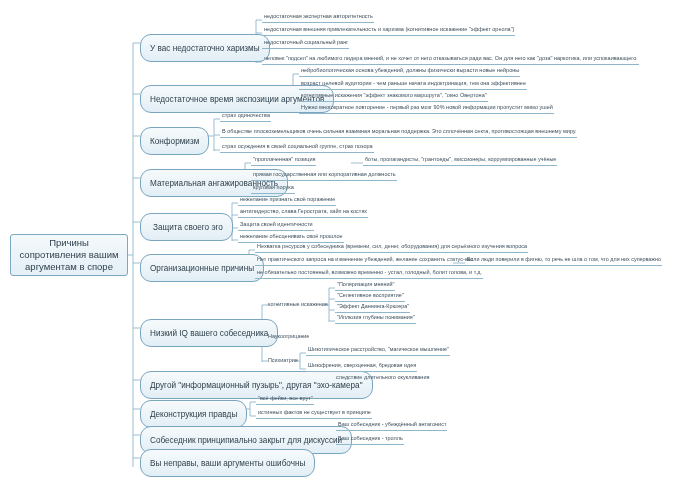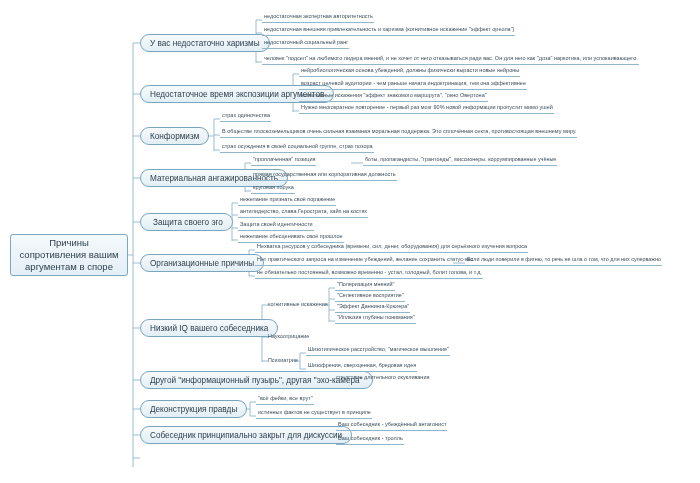--- a/index.html
+++ b/index.html
@@ -19,21 +19,21 @@
   }
   .node.root{
     border:1px solid #7ba7c0;border-radius:3px;
     background:linear-gradient(180deg,#f4f9fc 0%,#e4eff6 100%);
     font-size:9.5px;line-height:12px;padding:20px 8px;
     flex-direction:column;white-space:normal;
   }
   .node.lvl2{
     border:1px solid #79a5bf;border-radius:11px;
     background:linear-gradient(180deg,#f6fafc 0%,#e2eef5 100%);
-    font-size:8.2px;padding:3px 9px;height:18px;
+    font-size:8.2px;padding:3px 9px;height:28px;
   }
   
   .leaf{
     position:absolute;box-sizing:border-box;
     color:#3d4f5c;font-size:5.4px;line-height:9px;
     white-space:nowrap;padding:0 1px 1px 2px;
     border-bottom:0.8px solid #8fb6cb;
   }
   .leaf.lvl3{font-size:5.5px;}
   .leaf.lvl4{font-size:5.4px;}
@@ -181,20 +181,23 @@
     </div>
 
   <div class="node lvl2" style="left:140px;top:400px;">
       <span>Деконструкция правды</span>
     </div>
 
   <div class="node lvl2" style="left:140px;top:426px;">
       <span>Собеседник принципиально закрыт для дискуссии</span>
     </div>
 
+  <div class="node lvl2" style="left:140px;top:449px;">
+      <span>Вы неправы, ваши аргументы ошибочны</span>
+    </div>
 
   <div class="leaf lvl3" style="left:262px;top:12px;"><span>недостаточная экспертная авторитетность</span></div>
   <div class="leaf lvl3" style="left:262px;top:25px;"><span>недостаточная внешняя привлекательность и харизма (когнитивное искажение "эффект ореола")</span></div>
   <div class="leaf lvl3" style="left:262px;top:38px;"><span>недостаточный социальный ранг</span></div>
   <div class="leaf lvl3" style="left:262px;top:54px;"><span>человек "подсел" на любимого лидера мнений, и не хочет от него отказываться ради вас. Он для него как "доза" наркотика, или успокаивающего.</span></div>
 
   <div class="leaf lvl3" style="left:299px;top:66px;"><span>нейробиологическая основа убеждений, должны физически вырасти новые нейроны</span></div>
   <div class="leaf lvl3" style="left:299px;top:79px;"><span>возраст целевой аудитории - чем раньше начата индоктринация, тем она эффективнее</span></div>
   <div class="leaf lvl3" style="left:299px;top:91px;"><span>когнитивные искажения "эффект знакомого маршрута", "окно Овертона"</span></div>
   <div class="leaf lvl3" style="left:299px;top:103px;"><span>Нужно многократное повторение - первый раз мозг 90% новой информации пропустит мимо ушей</span></div>

